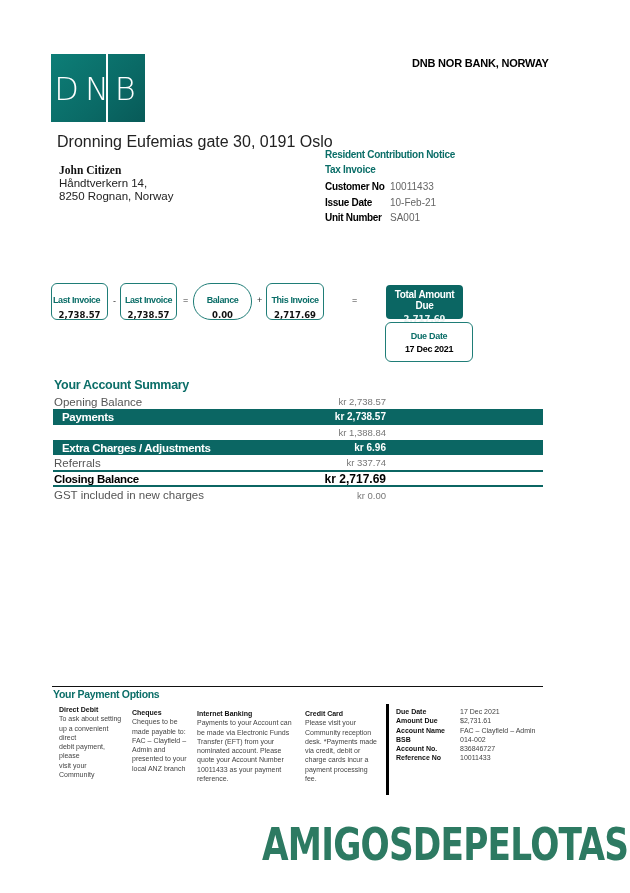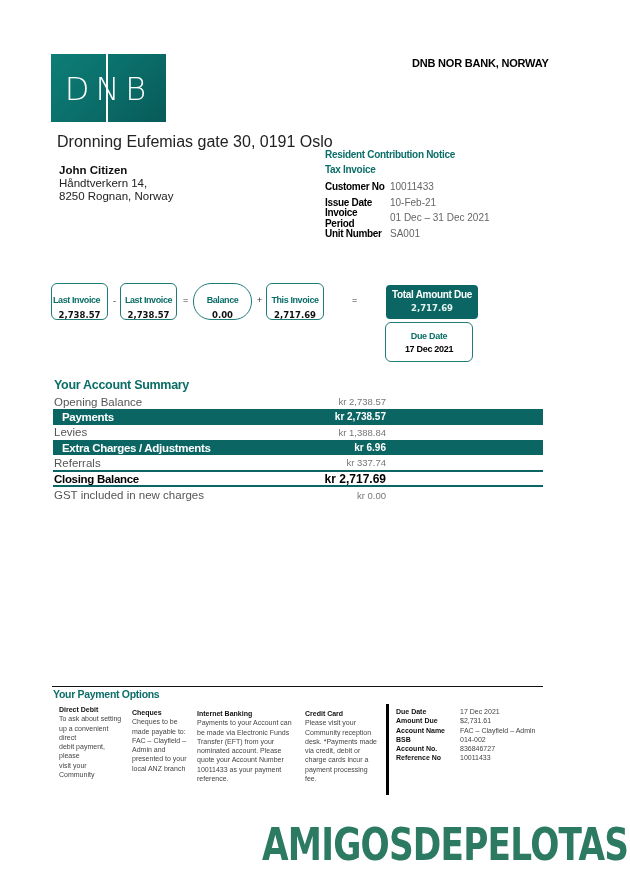--- a/index.html
+++ b/index.html
@@ -3,60 +3,60 @@
   <meta charset="utf-8">
   <style>
     * { margin: 0; padding: 0; box-sizing: border-box; }
     html, body { width: 630px; height: 893px; background: #ffffff; overflow: hidden; }
     body { position: relative; font-family: "Liberation Sans", sans-serif; color: #000; }
 
     .abs { position: absolute; }
 
     
     .logo {
-      left: 51px; top: 54px; width: 115px; height: 68px;
+      left: 51px; top: 54px; width: 94px; height: 68px;
       background: linear-gradient(135deg, #0d7e77 0%, #0a6a66 60%, #085a58 100%);
       padding-left: 14px;
     }
     .logo-text {
       position: absolute; left: 0; right: 0; top: 16px;
       text-align: center; color: #fff; font-size: 32px; letter-spacing: 6px;
       font-family: "DejaVu Sans", sans-serif; font-weight: 300;
     }
     .logo-line {
       position: absolute; left: 55px; top: -2px; width: 2px; height: 70px; background: #fff;
     }
 
     .bank-name {
       left: 412px; top: 57px; font-size: 11px; font-weight: bold; color: #000;
       letter-spacing: -0.2px;
     }
 
     .sender-address { left: 57px; top: 133px; font-size: 16px; color: #222; }
 
     .recipient { left: 59px; top: 164px; font-size: 11.5px; color: #222; line-height: 13px; }
-    .recipient .name { font-weight: bold; color: #111; }
+    .recipient .name { font-weight: bold; color: #111; font-family: Liberation Serif, serif; }
 
     .notice-block { left: 325px; top: 149px; font-size: 10px; }
     .notice-title { color: #0b6e68; font-weight: bold; height: 15px; letter-spacing: -0.3px; }
     .notice-row { display: flex; height: 15.5px; align-items: center; }
     .notice-label { font-weight: bold; color: #000; width: 64px; letter-spacing: -0.3px; }
     .notice-value { color: #666; font-size: 10px; margin-left: 1px; }
 
     
     .calc-box {
       border: 1.5px solid #1f7d77; border-radius: 6px; background: #fff;
       text-align: center; font-size: 9px; padding-top: 11px;
     }
     .calc-box .lbl { color: #0b6e68; font-weight: bold; letter-spacing: -0.4px; }
     .calc-box .val { color: #111; font-weight: bold; font-family: "DejaVu Sans", sans-serif; font-size: 8.5px; margin-top: 5px; }
     .op { font-size: 9px; color: #333; }
 
     .total-box {
-      left: 386px; top: 285px; width: 92px; height: 34px;
+      left: 386px; top: 285px; width: 77px; height: 34px;
       background: #0b6663; border-radius: 4px; color: #fff; text-align: center;
       padding-top: 4px;
     }
     .total-box .lbl { font-size: 10px; font-weight: bold; letter-spacing: -0.3px; }
     .total-box .val { font-size: 8.5px; font-weight: bold; font-family: "DejaVu Sans", sans-serif; margin-top: 3px; color: #e6f2f1; }
 
     .due-box {
       left: 385px; top: 322px; width: 88px; height: 40px;
       border: 1.5px solid #1f7d77; border-radius: 6px; text-align: center; padding-top: 8px;
     }
@@ -121,24 +121,20 @@
   <div class="notice-title">Tax Invoice</div>
   <div class="notice-row">
     <span class="notice-label">Customer No</span>
     <span class="notice-value">10011433</span>
   </div>
   <div class="notice-row">
     <span class="notice-label">Issue Date</span>
     <span class="notice-value">10-Feb-21</span>
   </div>
   <div class="notice-row">
-    <span class="notice-label">Invoice Period</span>
-    <span class="notice-value">01 Dec – 31 Dec 2021</span>
-  </div>
-  <div class="notice-row">
     <span class="notice-label">Unit Number</span>
     <span class="notice-value">SA001</span>
   </div>
 </div>
 
 <div class="abs calc-box" style="left:51px; top:283px; width:57px; height:37px;">
   <div class="lbl" style="text-align:left; padding-left:1px;">Last Invoice</div>
   <div class="val">2,738.57</div>
 </div>
 <div class="abs op" style="left:113px; top:296px;">-</div>
@@ -171,21 +167,20 @@
   <div class="summary-title">Your Account Summary</div>
   <div class="sum-row normal">
     <span class="s-label">Opening Balance</span>
     <span class="s-value">kr 2,738.57</span>
   </div>
   <div class="sum-row highlight">
     <span class="s-label">Payments</span>
     <span class="s-value">kr 2,738.57</span>
   </div>
   <div class="sum-row normal">
-    <span class="s-label">Levies</span>
     <span class="s-value">kr 1,388.84</span>
   </div>
   <div class="sum-row highlight">
     <span class="s-label">Extra Charges / Adjustments</span>
     <span class="s-value">kr 6.96</span>
   </div>
   <div class="sum-row normal">
     <span class="s-label">Referrals</span>
     <span class="s-value">kr 337.74</span>
   </div>

